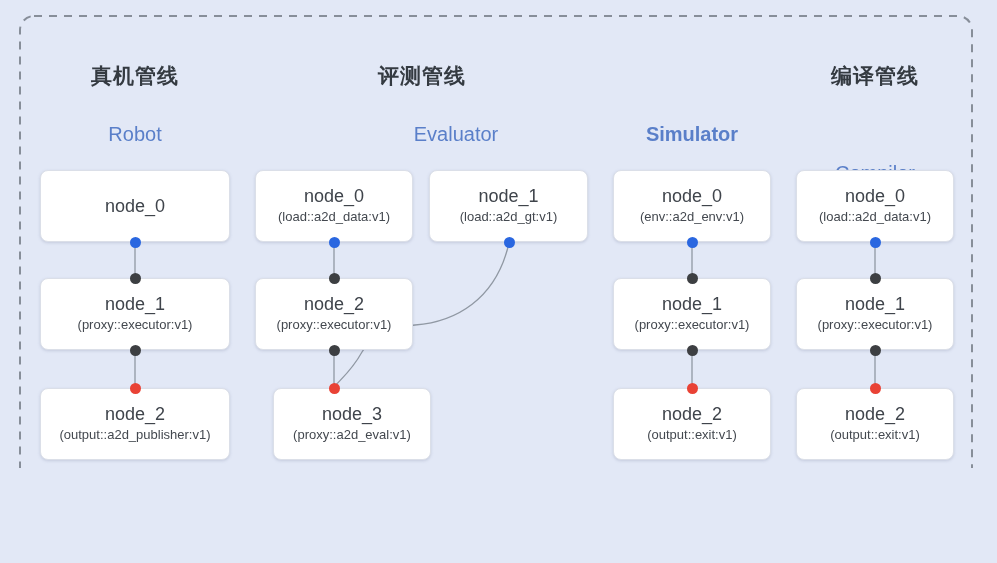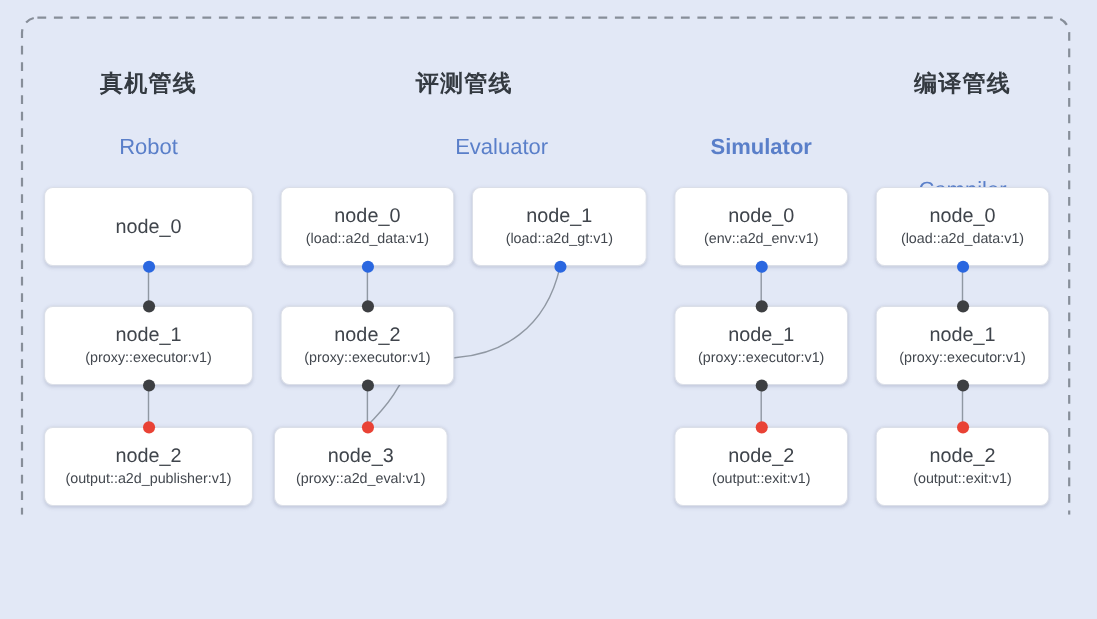--- a/index.html
+++ b/index.html
@@ -116,21 +116,21 @@
       <div class="node-subtitle">(load::a2d_data:v1)</div>
     </div>
     <div class="node-card" style="left: 429px; top: 170px; width: 159px; height: 72px;">
       <div class="node-title">node_1</div>
       <div class="node-subtitle">(load::a2d_gt:v1)</div>
     </div>
     <div class="node-card" style="left: 255px; top: 278px; width: 158px; height: 72px;">
       <div class="node-title">node_2</div>
       <div class="node-subtitle">(proxy::executor:v1)</div>
     </div>
-    <div class="node-card" style="left: 249px; top: 388px; width: 158px; height: 72px;">
+    <div class="node-card" style="left: 273px; top: 388px; width: 158px; height: 72px;">
       <div class="node-title">node_3</div>
       <div class="node-subtitle">(proxy::a2d_eval:v1)</div>
     </div>
     <div class="port-dot" style="left: 328.5px; top: 236.5px; background: rgb(42, 103, 224);"></div>
     <div class="port-dot" style="left: 503.5px; top: 236.5px; background: rgb(42, 103, 224);"></div>
     <div class="port-dot" style="left: 328.5px; top: 272.5px; background: rgb(61, 63, 66);"></div>
     <div class="port-dot" style="left: 328.5px; top: 344.5px; background: rgb(61, 63, 66);"></div>
     <div class="port-dot" style="left: 328.5px; top: 382.5px; background: rgb(233, 66, 53);"></div>
     <div class="pipe-title-en" style="left: 692px; font-weight: bold;">Simulator</div>
     <div class="node-card" style="left: 613px; top: 170px; width: 158px; height: 72px;">

